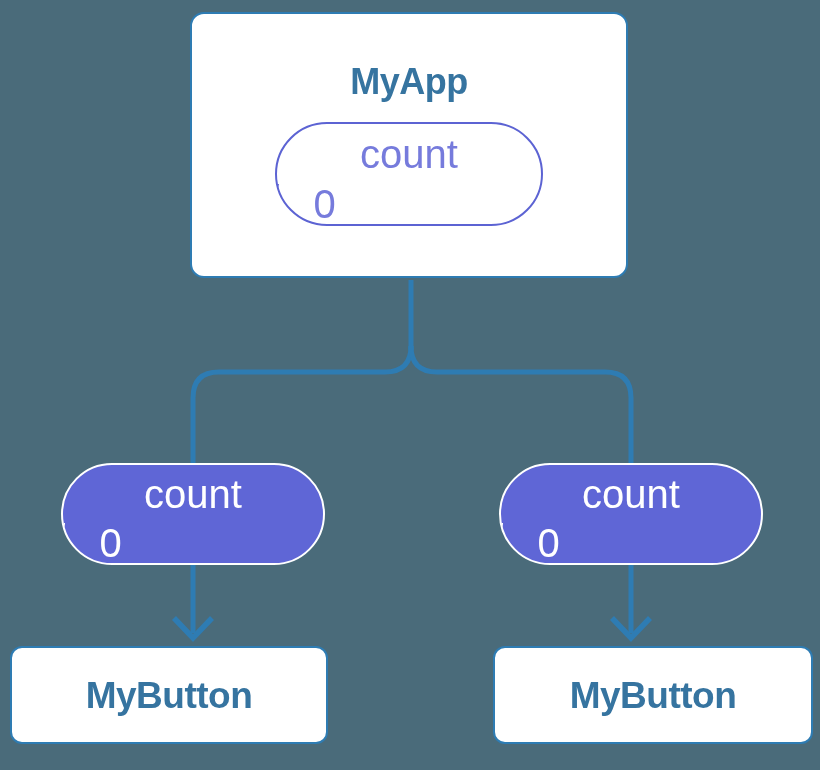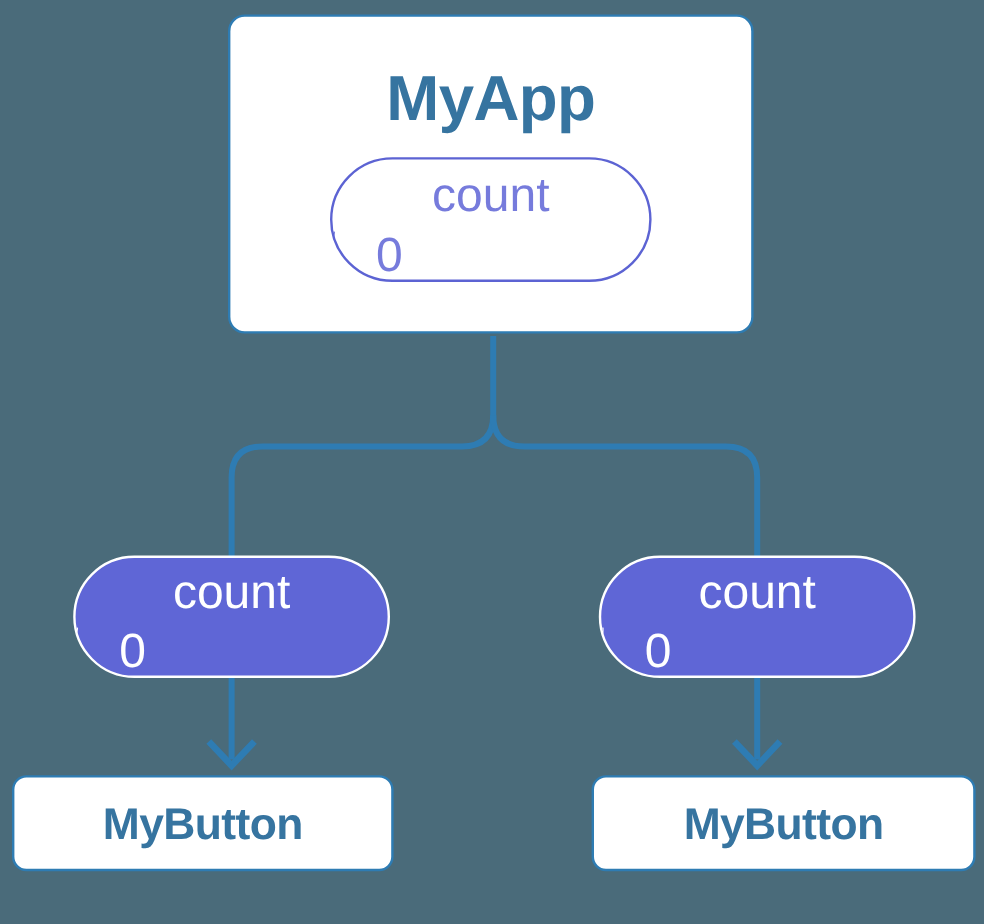--- a/index.html
+++ b/index.html
@@ -51,28 +51,28 @@
     justify-content: center;
   }
   .card-root {
     left: 190px; top: 12px;
     width: 438px; height: 266px;
     border-radius: 14px;
     gap: 22px;
   }
   .card-title {
     color: var(--card-title-text);
-    font-size: 53px;
+    font-size: 36px;
     font-weight: 600;
     letter-spacing: -0.5px;
     line-height: 1;
   }
   .card-child {
     top: 646px;
-    height: 80px;
+    height: 98px;
     border-radius: 12px;
   }
   .card-child-left  { left: 10px;  width: 318px; }
   .card-child-right { left: 493px; width: 320px; }
   .card-child .card-title { font-size: 37px; }
 
   .pill {
     display: flex;
     box-sizing: border-box;
     border-radius: 999px;

